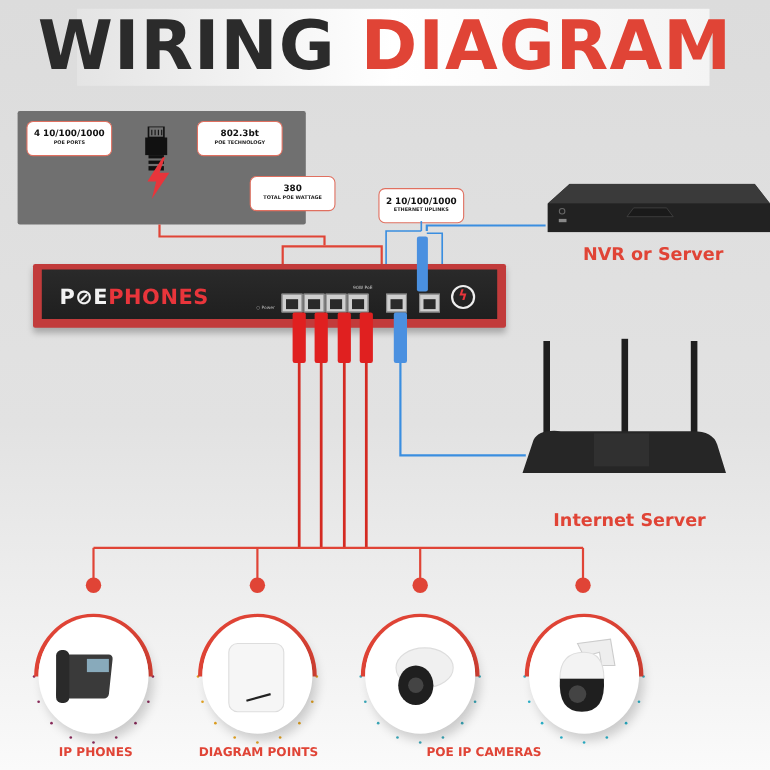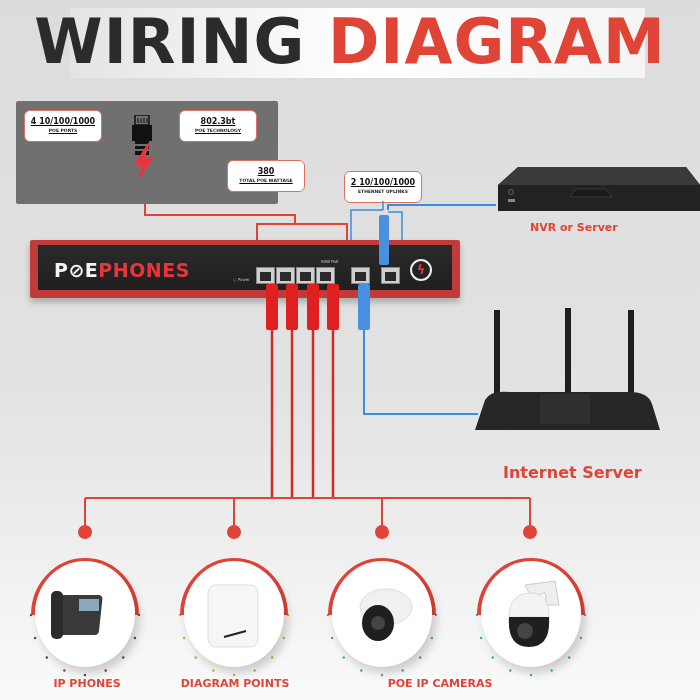--- a/index.html
+++ b/index.html
@@ -22,30 +22,30 @@
   .title .t1 { color: #2b2b2b; }
   .title .t2 { color: #e04436; }
 
   
   .spec-panel {
     left: 16px; top: 101px; width: 262px; height: 103px;
     background: #707070; border-radius: 2px;
   }
   .spec-box {
     position: absolute; background: #fff; border: 1px solid #e07060;
-    border-radius: 6px; text-align: center; width: 76px; height: 30px; text-decoration: underline;
+    border-radius: 6px; text-align: center; width: 76px; height: 30px;
   }
   .spec-box .v { font-weight: bold; font-size: 8px; color: #111; margin-top: 6px; line-height: 10px; }
   .spec-box .l { font-weight: bold; font-size: 4.5px; color: #222; line-height: 7px; }
 
   .uplink-box {
     left: 344px; top: 171px; width: 76px; height: 30px;
     background: #fff; border: 1px solid #e07060; border-radius: 6px; text-align: center;
   }
-  .uplink-box .v { font-weight: bold; font-size: 8px; color: #111; margin-top: 6px; line-height: 10px; text-decoration: underline; }
+  .uplink-box .v { font-weight: bold; font-size: 8px; color: #111; margin-top: 6px; line-height: 10px; }
   .uplink-box .l { font-weight: bold; font-size: 4.5px; color: #222; line-height: 7px; }
 
   .label-red {
     color: #e04436; font-weight: bold; font-family: "DejaVu Sans", sans-serif;
   }
 
   
   .switch {
     left: 30px; top: 240px; width: 430px; height: 58px;
     background: #c23b3b; border-radius: 2px;
@@ -155,21 +155,21 @@
 </svg>
 
 <svg class="abs nvr" viewBox="0 0 204 48">
   <polygon points="22,0 190,0 204,18 204,44 2,44 2,18" fill="#2c2c2c"></polygon>
   <polygon points="22,0 190,0 204,18 2,18" fill="#3a3a3a"></polygon>
   <rect x="2" y="18" width="202" height="26" fill="#222"></rect>
   <rect x="12" y="32" width="7" height="3" fill="#888"></rect>
   <circle cx="15" cy="25" r="2.5" fill="none" stroke="#666"></circle>
   <polygon points="80,22 110,22 116,30 74,30" fill="#1a1a1a" stroke="#555" stroke-width="0.5"></polygon>
 </svg>
-<div class="abs label-red" style="left:530px; top:221px; font-size:11px;">NVR or Server</div>
+<div class="abs label-red" style="left:530px; top:221px; font-size:16px;">NVR or Server</div>
 
 <div class="abs switch">
   <div class="switch-face">
     <div class="logo">
       <span class="a">P⊘E</span><span class="b">PHONES</span>
     </div>
     <div class="power-lbl">○ Power</div>
     <div class="poe-lbl">90W PoE</div>
     <div class="port" style="left:218px;"></div>
     <div class="port" style="left:238px;"></div>

